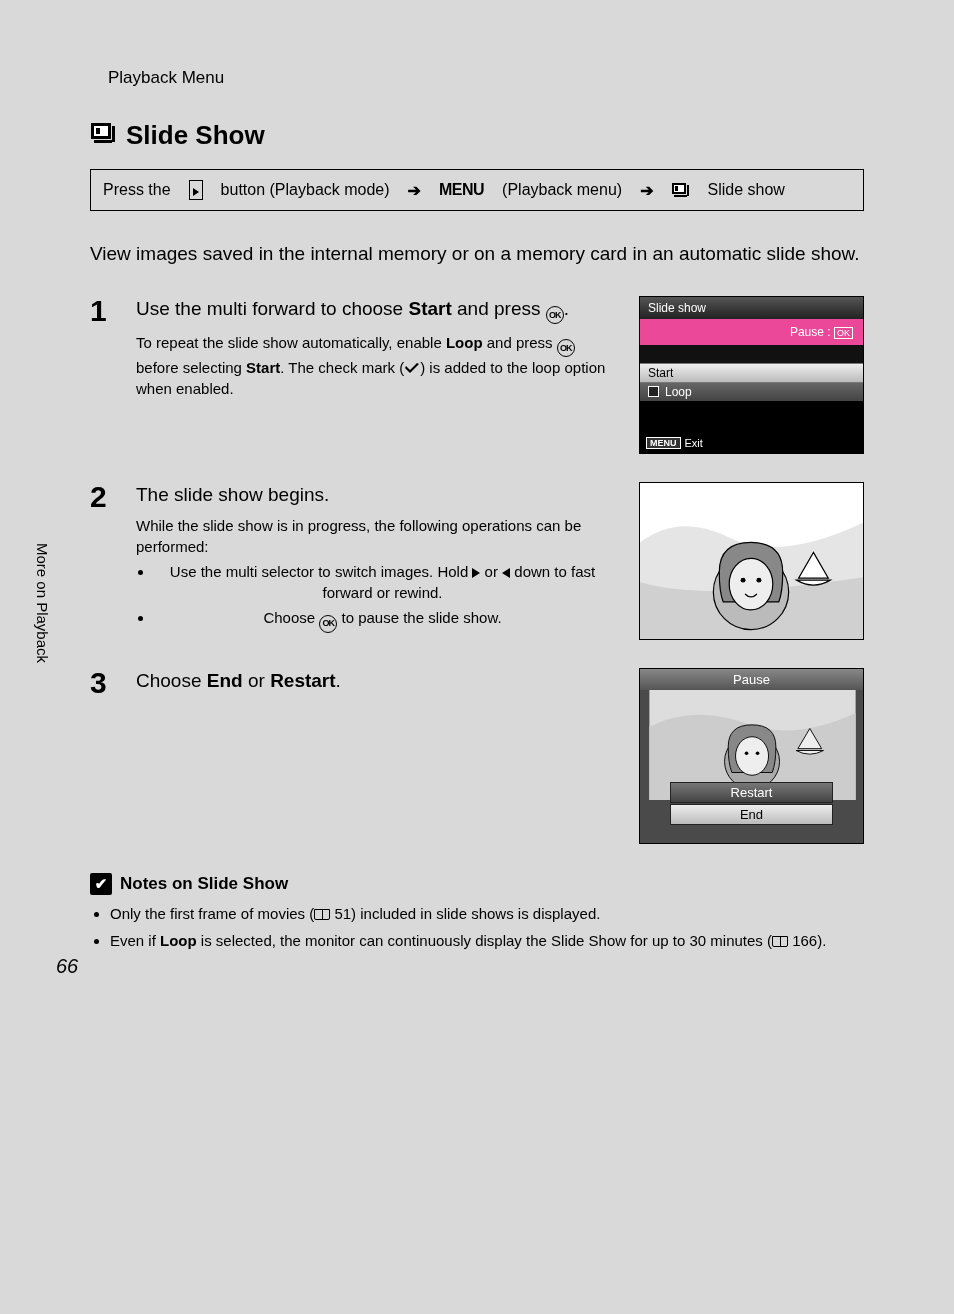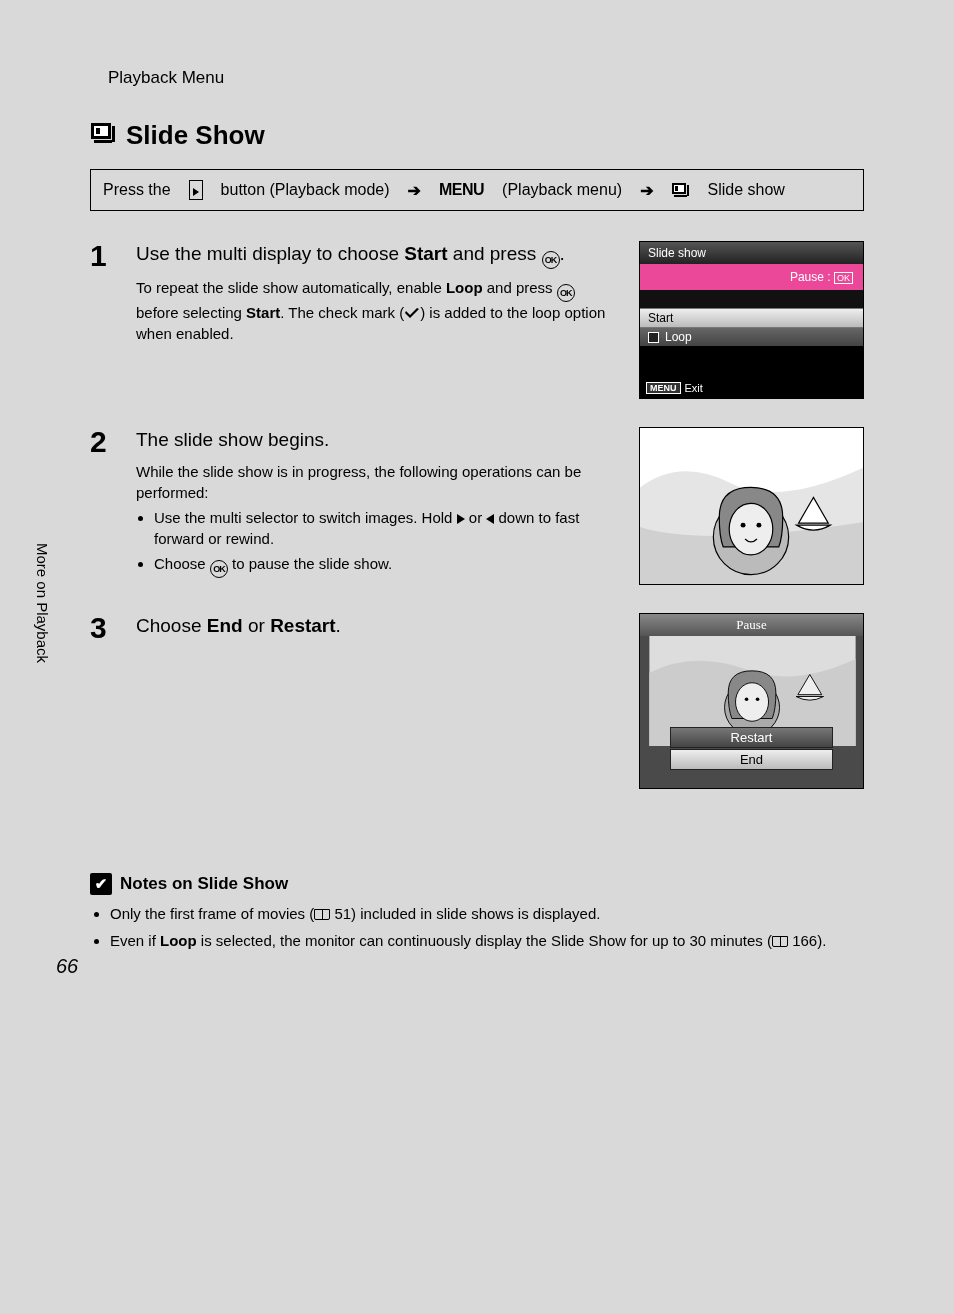--- a/index.html
+++ b/index.html
@@ -103,21 +103,21 @@
   }
   .step-heading {
     font-size: 19px;
     line-height: 1.35;
     margin-bottom: 8px;
   }
   .step-detail {
     font-size: 15px;
     line-height: 1.4;
   }
-  .step-detail ul { list-style: disc; margin-left: 18px; margin-top: 4px; }
+  .step-detail ul { list-style: disc; margin-left: 18px; margin-top: 4px; text-align: center; }
   .step-detail li { margin-bottom: 4px; }
   .step-figure {
     flex: 0 0 225px;
     margin-left: 10px;
   }
   .lcd {
     border: 1.5px solid #000;
     background: #000;
     width: 225px;
     height: 158px;
@@ -176,21 +176,21 @@
   .lcd-paused {
     border: 1.5px solid #000;
     width: 225px;
     height: 176px;
     background: #4a4a4a;
     position: relative;
     overflow:hidden;
   }
   .lcd-paused .top-bar {
     background: linear-gradient(#888,#555);
-    color:#fff; text-align:center; font-size:13px; padding:3px 0;font-family:Liberation Serif, serif;
+    color:#fff; text-align:center; font-size:13px; padding:3px 0;
   }
   .lcd-paused .opt-restart {
     position:absolute; left:30px; right:30px; bottom:40px;
     background: linear-gradient(#777,#444); color:#fff; text-align:center; font-size:13px; padding:2px 0;
     border:1px solid #222;
   }
   .lcd-paused .opt-end {
     position:absolute; left:30px; right:30px; bottom:18px;
     background: linear-gradient(#eee,#bbb); color:#000; text-align:center; font-size:13px; padding:2px 0;
     border:1px solid #222;
@@ -270,26 +270,27 @@
             <rect x="0" y="0" width="14" height="11" fill="#000"></rect>
             <rect x="2" y="2" width="10" height="7" fill="#fff"></rect>
             <rect x="3" y="3" width="3" height="5" fill="#000"></rect>
             <rect x="15" y="2" width="2" height="11" fill="#000"></rect>
             <rect x="2" y="12" width="13" height="2" fill="#000"></rect>
           </svg>
       </span>
       <span>Slide show</span>
     </div>
 
+    <p class="intro">View images saved in the internal memory or on a memory card in an automatic slide show.</p>
 
     <div class="step">
       <div class="step-num">1</div>
       <div class="step-body">
         <p class="step-heading">
-          <span>Use the multi display to choose </span><b>Start</b><span> and press </span><span class="ok-ico">OK</span>.
+          <span>Use the multi forward to choose </span><b>Start</b><span> and press </span><span class="ok-ico">OK</span>.
         </p>
         <p class="step-detail">
           <span>To repeat the slide show automatically, enable </span><b>Loop</b><span> and press </span><span class="ok-ico">OK</span><span> before selecting </span><b>Start</b><span>. The check mark (</span><span class="inline-ico">
               <svg width="16" height="12" viewBox="0 0 16 12">
                 <path d="M1 5 L6 10 L15 1 L13 0 L6 7 L2 3 Z" fill="#000"></path>
               </svg>
             </span><span>) is added to the loop option when enabled.</span>
         </p>
       </div>
       <div class="step-figure">

